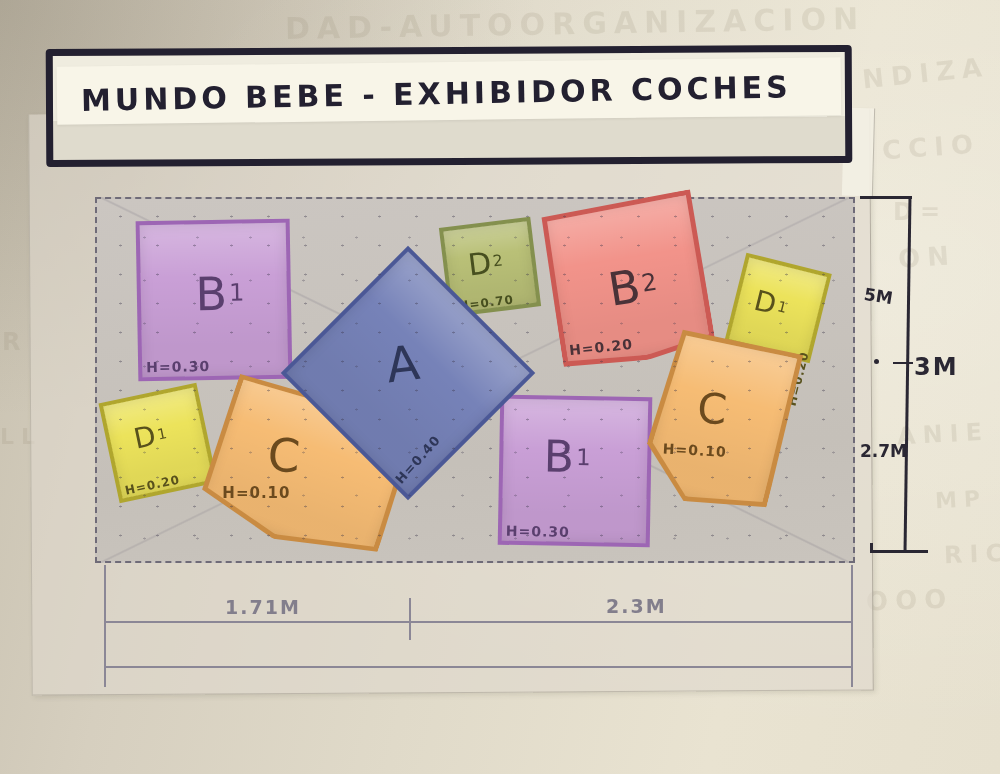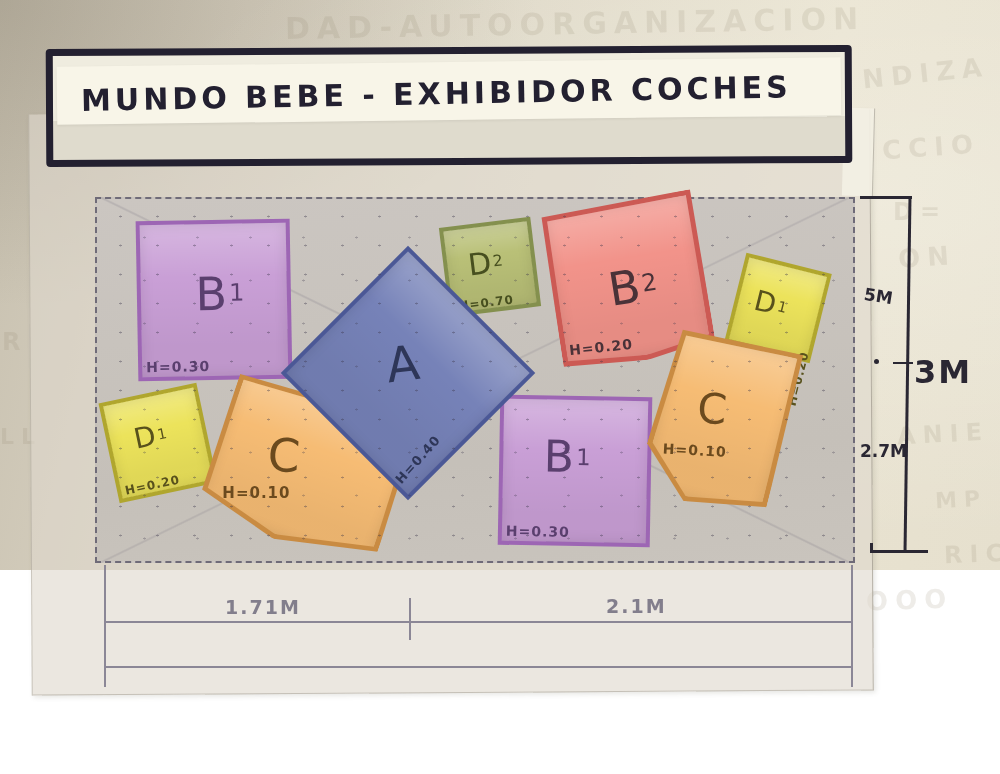--- a/index.html
+++ b/index.html
@@ -1,17 +1,17 @@
 <!DOCTYPE html>
 <html><head>
 <meta charset="utf-8">
 <style>
   html,body{margin:0;padding:0;}
   body{width:1000px;height:774px;overflow:hidden;font-family:"DejaVu Sans",sans-serif;}
-  #canvas{position:relative;width:1000px;height:570px;
+  #canvas{position:relative;width:1000px;height:774px;
     background:
       radial-gradient(130% 100% at 88% 35%, rgba(255,255,248,.30), rgba(255,255,248,0) 60%),
       radial-gradient(120% 120% at 0% 0%, rgba(60,50,35,.18), rgba(60,50,35,0) 45%),
       linear-gradient(103deg,#c7c0af 0%,#d6cfbf 22%,#e0dac9 48%,#e9e3d1 75%,#e6e0ce 100%);
   }
   
   .ghost{position:absolute;color:#8a7f66;opacity:.14;font-weight:700;letter-spacing:7px;white-space:nowrap;}
   
   #vellum{position:absolute;left:30px;top:112px;width:840px;height:580px;
     background:rgba(222,217,205,.62);
@@ -91,21 +91,21 @@
   
   .ink{position:absolute;background:#2a2733;z-index:20;}
   #dimr-line{left:906px;top:197px;width:2.5px;height:355px;transform:rotate(.8deg);}
   #dimr-ticktop{left:860px;top:196px;width:52px;height:2.5px;}
   #dimr-tickmid{left:893px;top:362px;width:20px;height:2px;}
   #dimr-dot{left:874px;top:359px;width:5px;height:5px;border-radius:50%;}
   #dimr-tickbot{left:872px;top:550px;width:56px;height:3px;}
   #dimr-foot{left:870px;top:543px;width:3px;height:10px;}
   .ink-label{position:absolute;color:#2a2733;font-weight:700;z-index:20;white-space:nowrap;}
   #lbl-right-upper{left:864px;top:286px;font-size:17px;transform:rotate(9deg);}
-  #lbl-right-total{left:914px;top:353px;font-size:32px;letter-spacing:2px;text-align:right;}
+  #lbl-right-total{left:914px;top:353px;font-size:24px;letter-spacing:2px;text-align:right;}
   #lbl-right-lower{left:860px;top:441px;font-size:17px;}
   
   .pencil{position:absolute;background:#8b8796;z-index:20;}
   #ext-left{left:104px;top:565px;width:2px;height:122px;}
   #ext-right{left:851px;top:565px;width:2px;height:122px;}
   #dimb-a{left:105px;top:621px;width:747px;height:2px;}
   #dimb-amid{left:409px;top:598px;width:2px;height:42px;}
   #dimb-b{left:105px;top:666px;width:747px;height:2px;}
   .pencil-label{position:absolute;color:#827e8c;font-weight:700;z-index:20;white-space:nowrap;letter-spacing:2px;}
   #lbl-bottom-left{left:225px;top:596px;font-size:19px;}
@@ -231,15 +231,15 @@
   <div class="ink-label" id="lbl-right-upper">5M</div>
   <div class="ink-label" id="lbl-right-total">3M</div>
   <div class="ink-label" id="lbl-right-lower">2.7M</div>
 
   <div class="pencil" id="ext-left"></div>
   <div class="pencil" id="ext-right"></div>
   <div class="pencil" id="dimb-a"></div>
   <div class="pencil" id="dimb-amid"></div>
   <div class="pencil" id="dimb-b"></div>
   <div class="pencil-label" id="lbl-bottom-left">1.71M</div>
-  <div class="pencil-label" id="lbl-bottom-right">2.1M</div>
+  <div class="pencil-label" id="lbl-bottom-right">2.3M</div>
 
 </div>
 
 </body></html>

